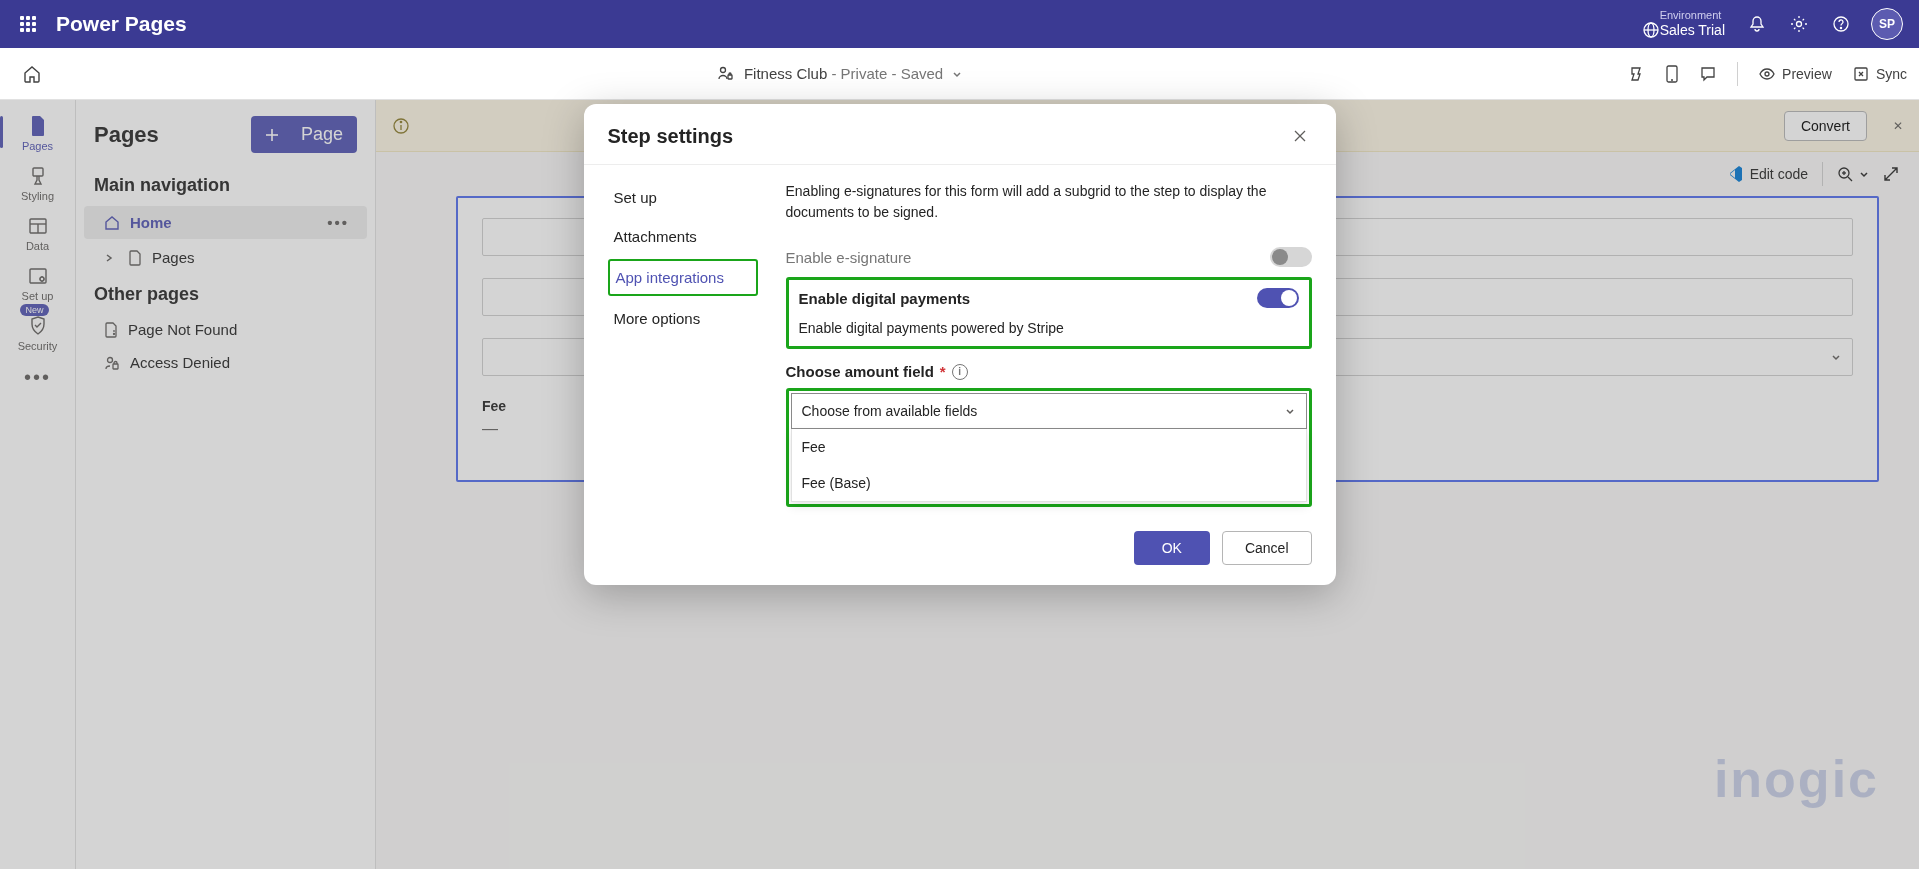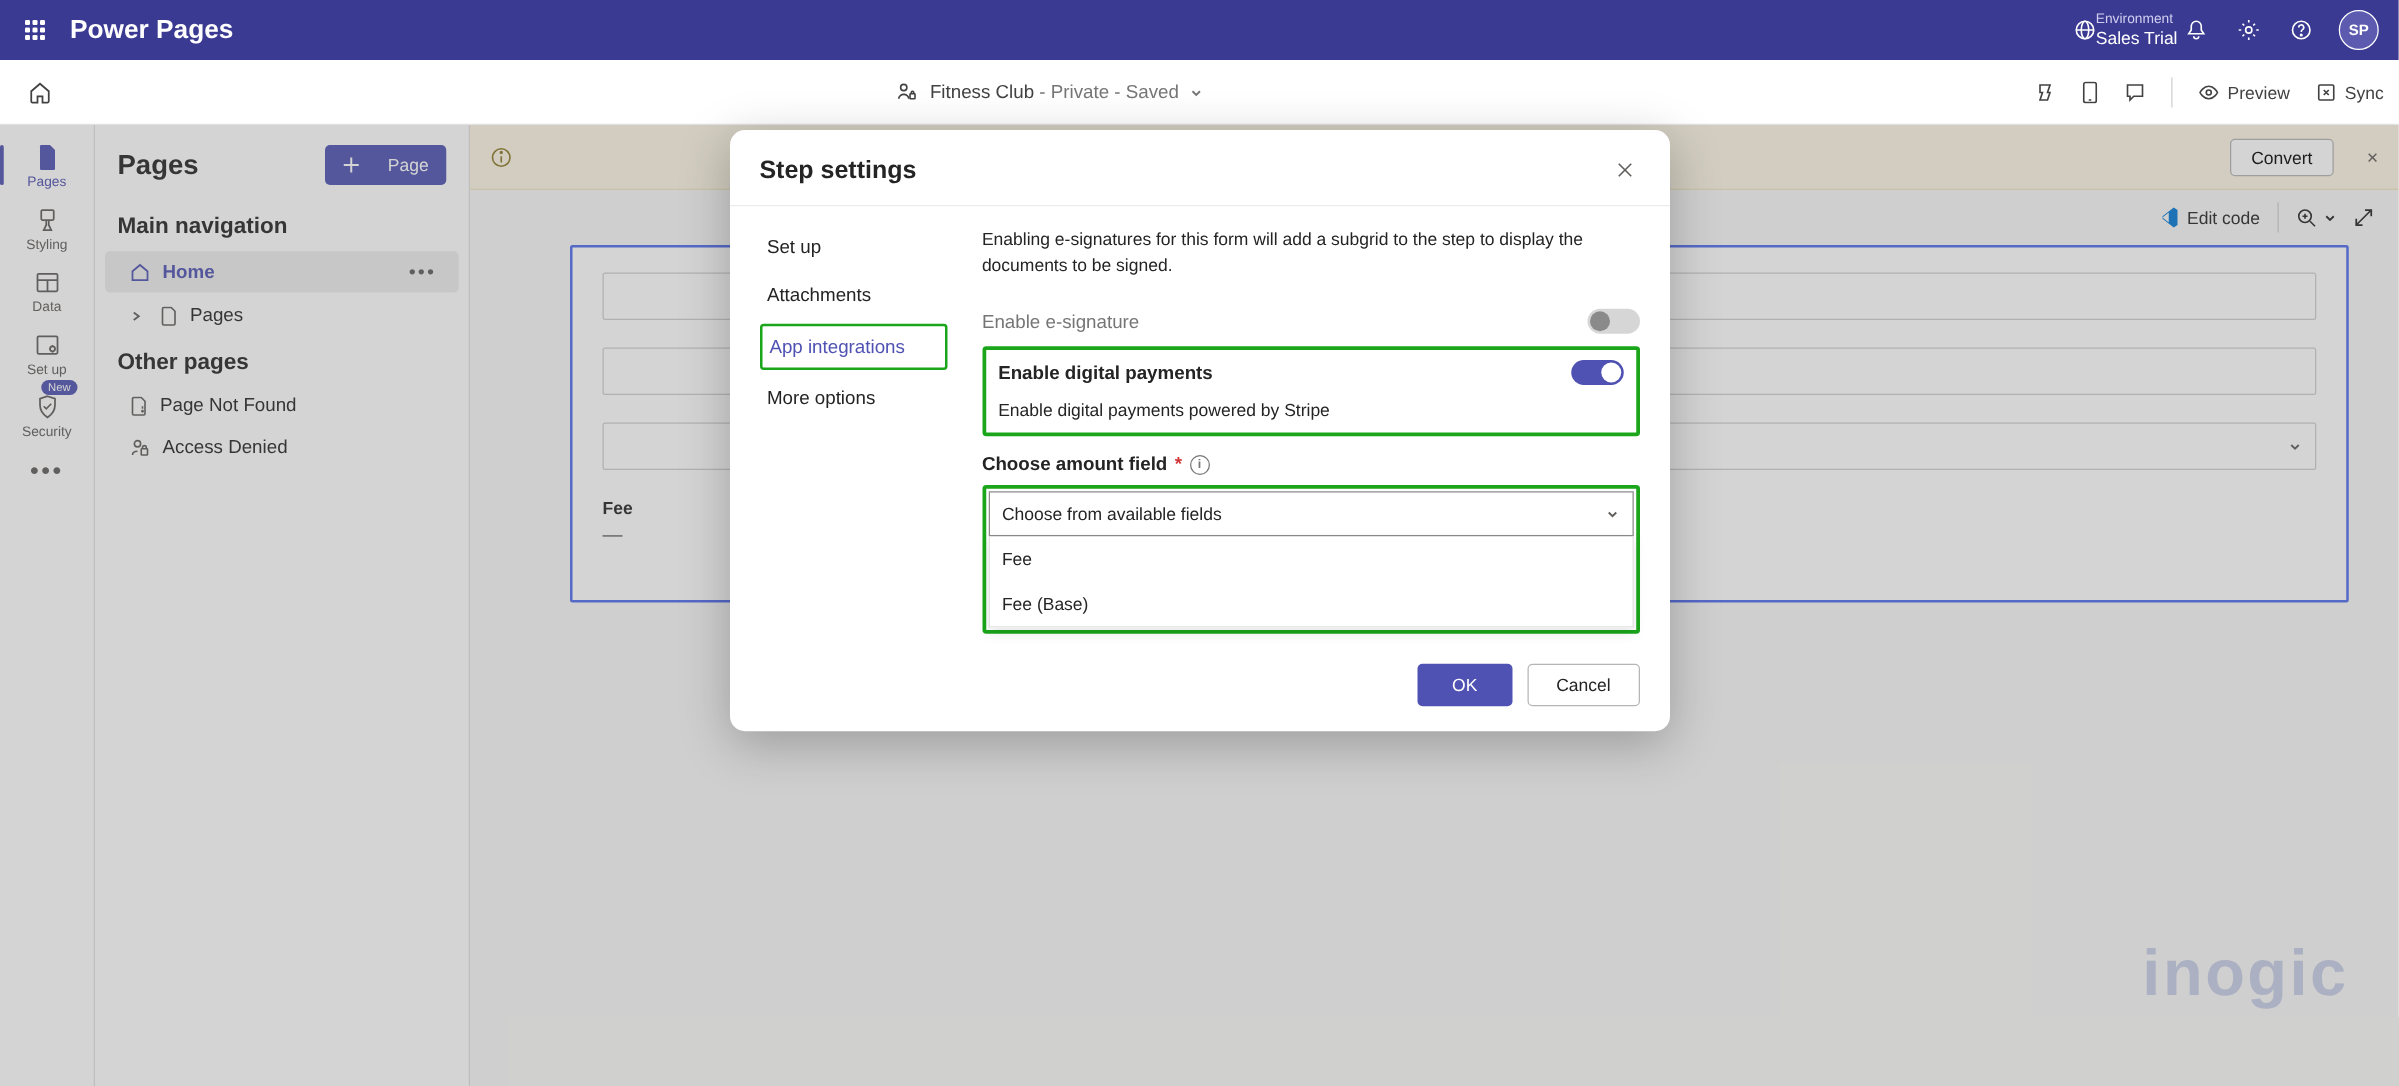--- a/index.html
+++ b/index.html
@@ -12,21 +12,21 @@
   display: flex;
   align-items: center;
   color: #fff;
   padding: 0 8px;
 }
 .waffle { width: 40px; height: 40px; display: flex; align-items: center; justify-content: center; cursor: pointer; }
 .waffle-grid { display: grid; grid-template-columns: repeat(3, 4px); grid-template-rows: repeat(3, 4px); gap: 2px; }
 .waffle-grid span { background: #fff; border-radius: 1px; }
 .app-title { font-size: 21px; font-weight: 600; margin-left: 8px; }
 .top-header .spacer { flex: 1; }
-.env-block { display: flex; align-items: center; gap: 0; margin-right: 3px; }
+.env-block { display: flex; align-items: flex-end; gap: 0; margin-right: 20px; }
 .env-text { line-height: 1.2; }
 .env-label { font-size: 11px; color: #d0cfef; }
 .env-value { font-size: 14px; color: #fff; }
 .top-icons { display: flex; align-items: center; gap: 18px; padding-right: 8px; justify-content: space-between; }
 .icon-btn { width: 24px; height: 24px; display: flex; align-items: center; justify-content: center; color: #fff; cursor: pointer; }
 .avatar { width: 32px; height: 32px; border-radius: 50%; border: 1px solid #fff; display: flex; align-items: center; justify-content: center; font-size: 12px; font-weight: 600; background: #5c5bb0; }
 
 
 .second-bar {
   height: 52px;
@@ -46,28 +46,28 @@
 
 
 .body-area { display: flex; height: calc(100% - 100px); background: #f5f5f5; position: relative; }
 
 
 .left-rail { width: 76px; background: #fff; border-right: 1px solid #e1e1e1; display: flex; flex-direction: column; align-items: center; padding-top: 8px; gap: 2px; }
 .rail-item { width: 68px; display: flex; flex-direction: column; align-items: center; padding: 6px 0 4px; font-size: 11px; color: #605e5c; cursor: pointer; border-radius: 4px; position: relative; }
 .rail-item.active { color: #4f52b2; }
 .rail-item.active::before { content:""; position:absolute; left:-4px; top:8px; bottom:8px; width:3px; background:#4f52b2; border-radius:2px; }
 .rail-item .rail-icon { width: 24px; height: 24px; display: flex; align-items: center; justify-content: center; margin-bottom: 2px; }
-.rail-badge { position: absolute; top: -4px; right: 10px; background: #4f52b2; color: #fff; font-size: 9px; padding: 1px 5px; border-radius: 8px; }
+.rail-badge { position: absolute; top: -4px; right: 23px; background: #4f52b2; color: #fff; font-size: 9px; padding: 1px 5px; border-radius: 8px; }
 .rail-more { font-size: 20px; color: #605e5c; letter-spacing: 2px; padding: 8px; cursor: pointer; }
 
 
 .left-panel { width: 300px; background: #fff; border-right: 1px solid #e1e1e1; display: flex; flex-direction: column; }
 .panel-header { display: flex; align-items: center; justify-content: space-between; padding: 16px 18px 12px; }
 .panel-title { font-size: 22px; font-weight: 700; color: #242424; }
-.page-btn { background: #4f52b2; color: #fff; border: none; border-radius: 4px; padding: 8px 14px; font-size: 14px; display: flex; align-items: center; gap: 22px; cursor: pointer; }
+.page-btn { background: #4f52b2; color: #fff; border: none; border-radius: 4px; padding: 8px 14px; font-size: 18px; display: flex; align-items: center; gap: 22px; cursor: pointer; }
 .section-title { font-size: 18px; font-weight: 700; color: #242424; padding: 10px 18px 8px; }
 .tree-item { display: flex; align-items: center; gap: 10px; padding: 8px 18px 8px 28px; font-size: 15px; color: #242424; cursor: pointer; position: relative; }
 .tree-item.active { background: #ededed; border-radius: 4px; margin: 2px 8px; padding-left: 20px; font-weight: 600; color: #4f52b2; }
 .tree-item .more { margin-left: auto; color: #605e5c; letter-spacing: 2px; }
 .tree-item .chev { width: 14px; color: #605e5c; }
 
 
 .main-canvas { flex: 1; background: #faf9f8; position: relative; overflow: hidden; }
 .info-bar { height: 52px; background: #fdf6e3; border-bottom: 1px solid #f0e6c0; display: flex; align-items: center; padding: 0 16px; gap: 12px; }
 .info-bar .info-icon { color: #8a7a28; }

